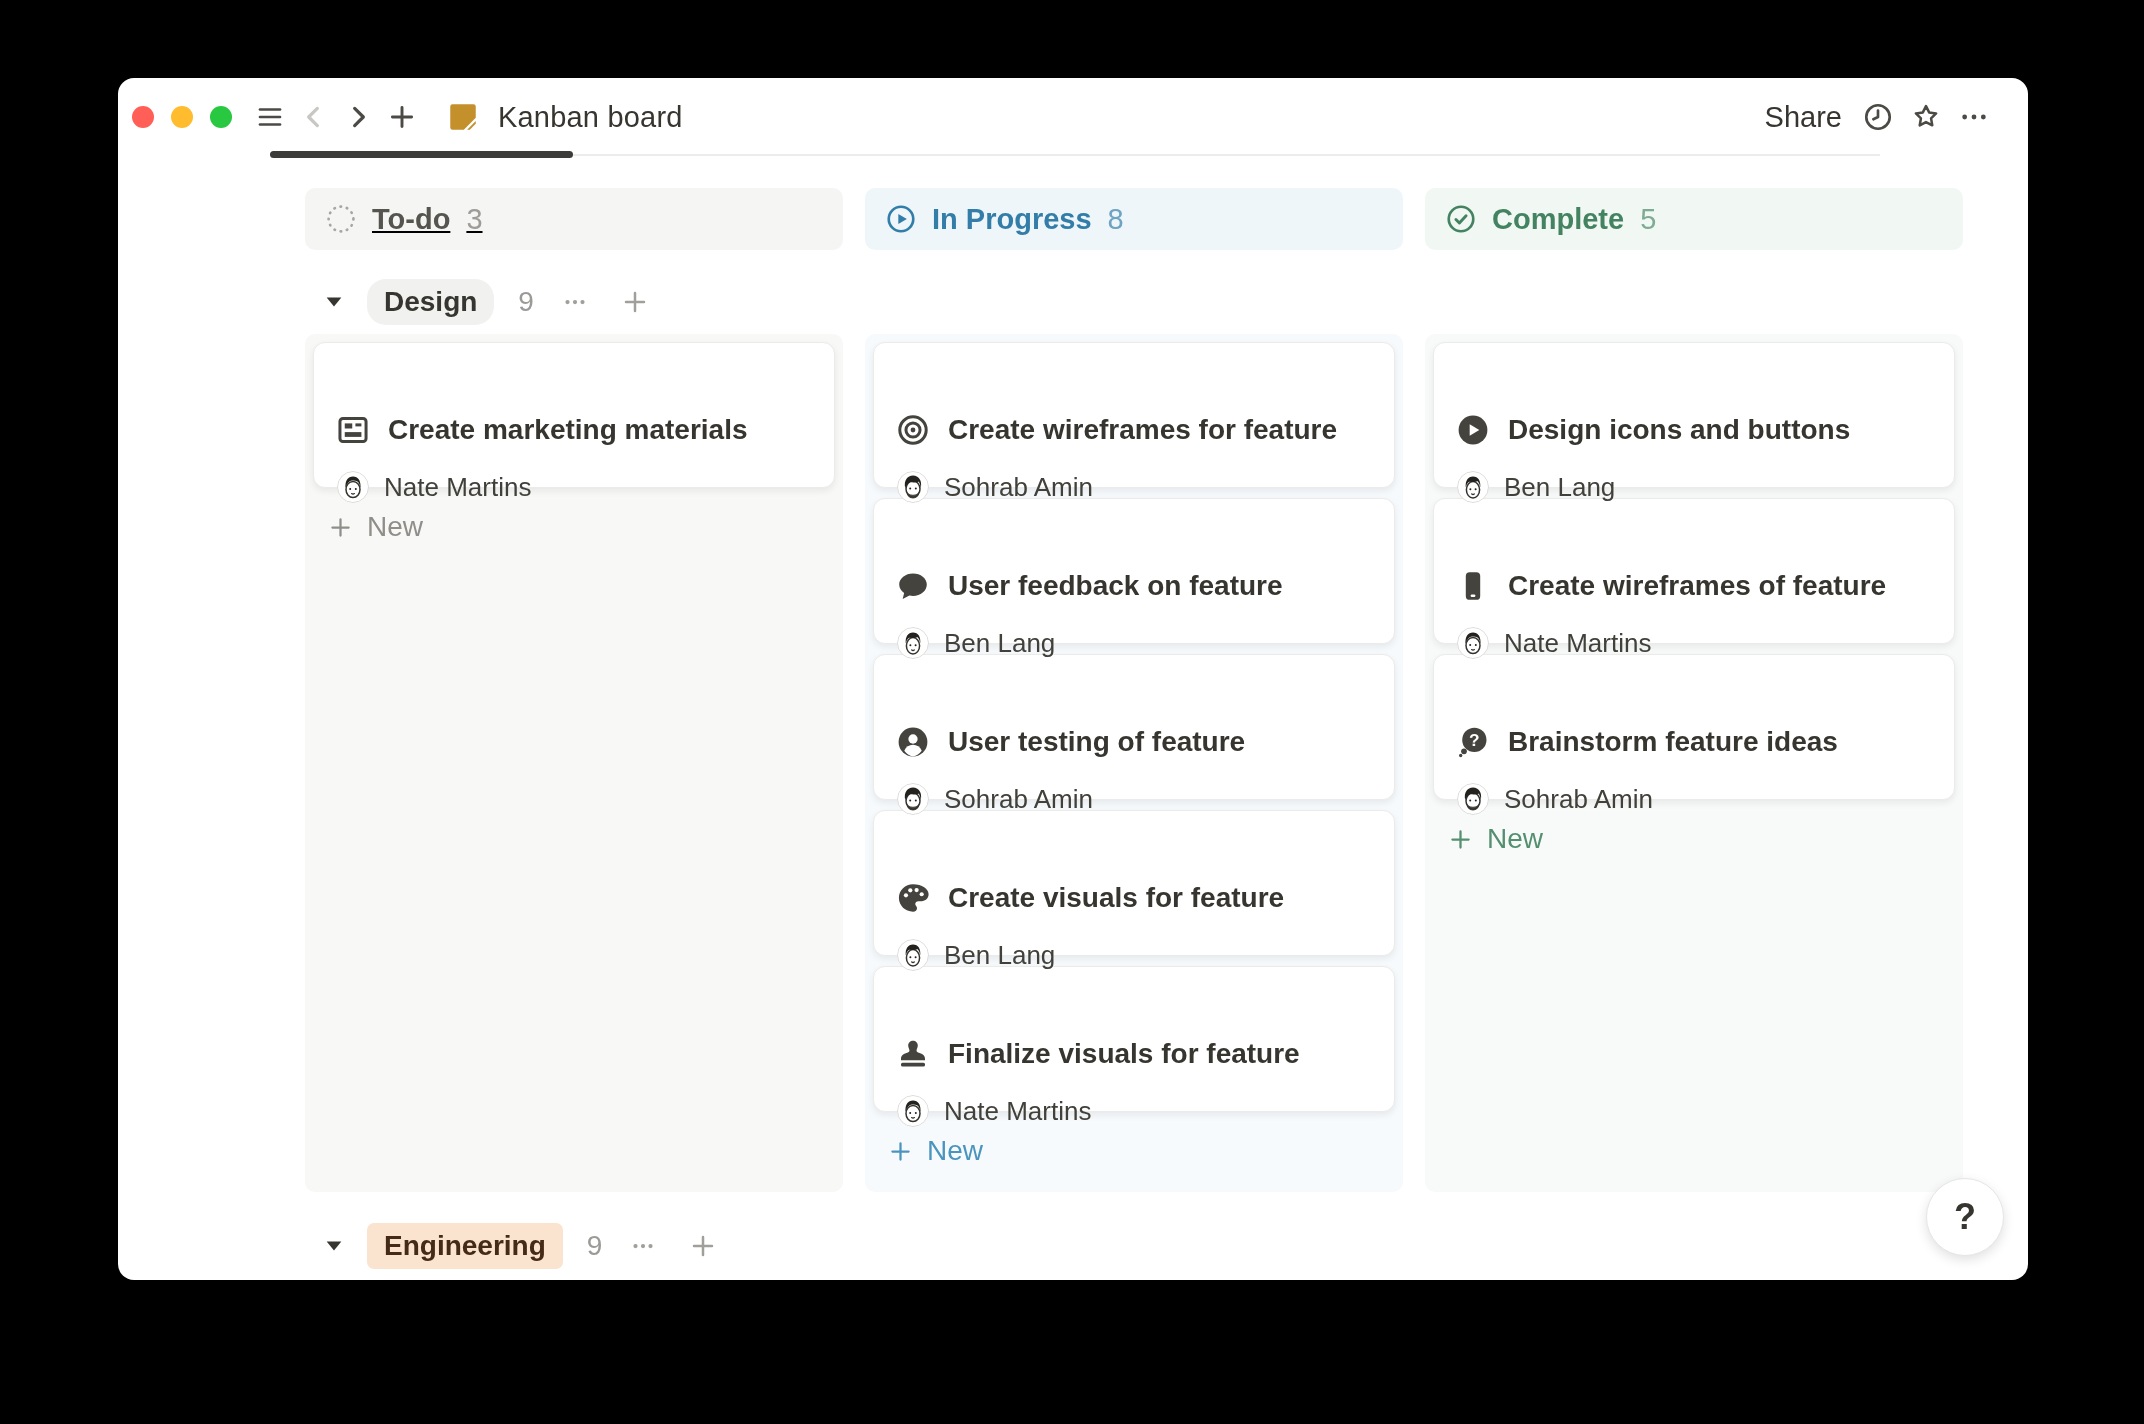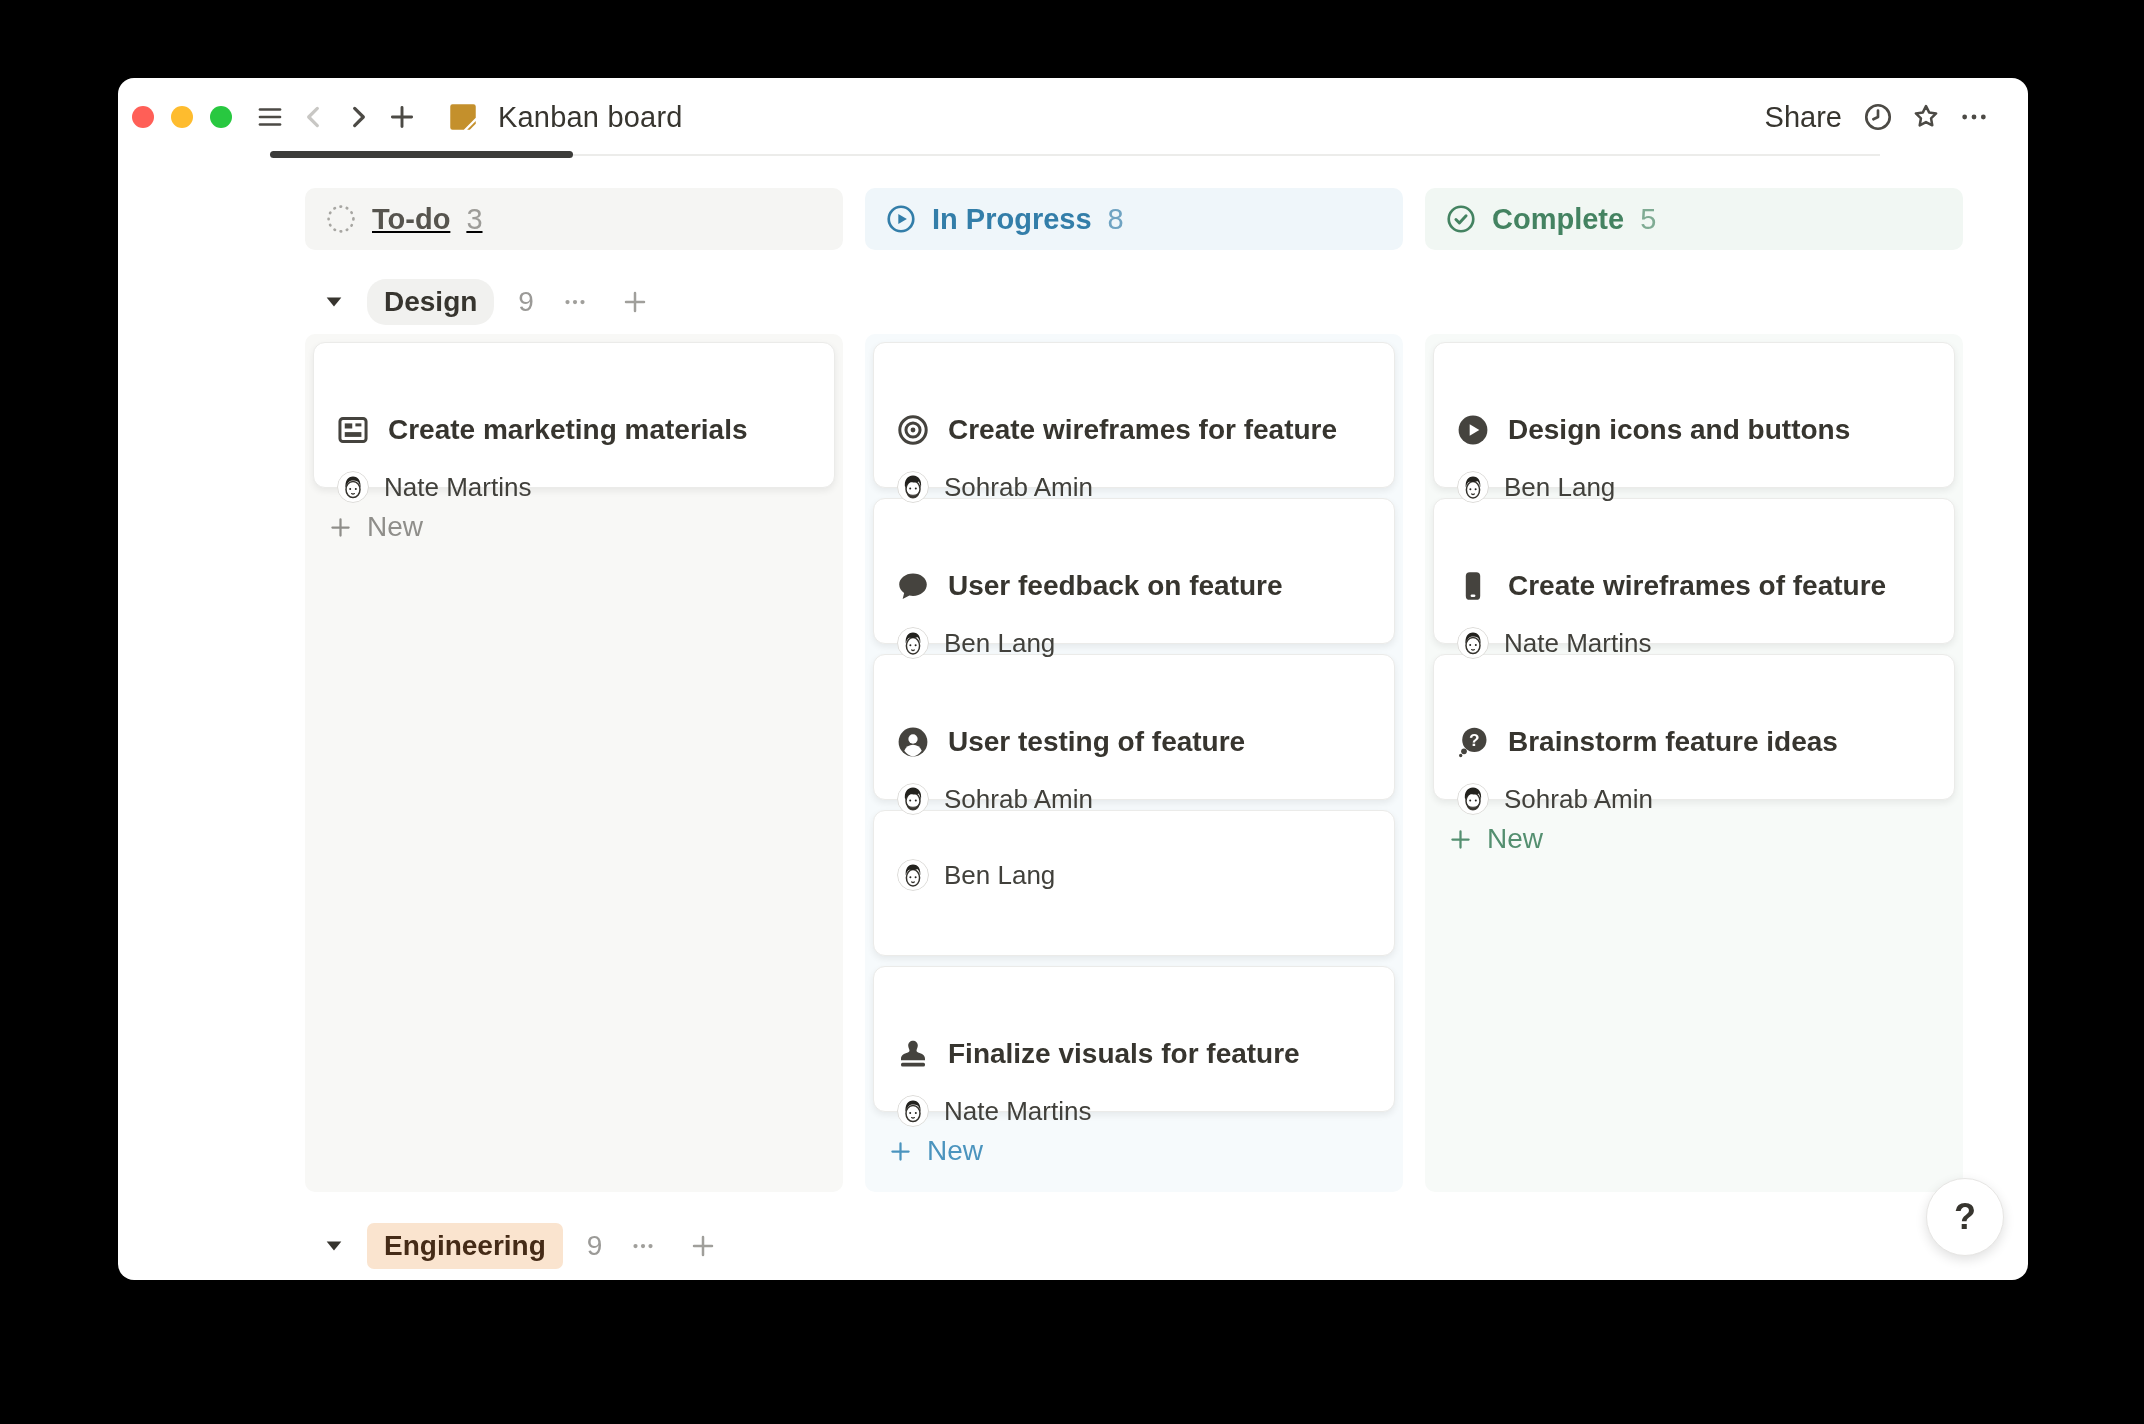--- a/index.html
+++ b/index.html
@@ -305,20 +305,34 @@
                   <path d="M8.2 17C6.6 9.6 10.4 4.6 16 4.6c5.6 0 9.4 5 7.8 12.4-.4-3.3-1.2-5.5-2.4-6.6-1 .8-2.6 1.2-5.4 1-2.3-.2-4 .2-5 1.2-1 1-2.2 2.6-2.8 4.4z" fill="#23221e"></path>
                   <circle cx="13.2" cy="17.6" r="1" fill="#23221e"></circle>
                   <circle cx="18.8" cy="17.6" r="1" fill="#23221e"></circle>
                   <path d="M9.7 19.5c-.2 5 2.5 8 6.3 8s6.5-3 6.3-8c-.8 2.8-2.9 4.2-6.3 4.2s-5.5-1.4-6.3-4.2z" fill="#35332e" opacity=".88"></path>
                 </svg>
               </span>
               <span class="assignee-name">Sohrab Amin</span>
             </div>
           </article>
           <article class="card">
+            <div class="card-head">
+              <span class="card-icon">
+                <svg viewBox="0 0 24 24">
+                  <path d="M12 2.9C6.8 2.9 2.6 7 2.6 12s4.2 9.1 9.4 9.1c1.6 0 2.7-1 2.7-2.3 0-.6-.3-1.1-.7-1.6-.3-.4-.5-.8-.5-1.2 0-1 .9-1.9 2-1.9h2.3c2.4 0 4.6-1.9 4.6-4.4 0-3.9-4.4-6.8-10.4-6.8z" fill="currentColor"></path>
+                  <g fill="#fff">
+                    <circle cx="7.3" cy="10.2" r="1.4"></circle>
+                    <circle cx="10.2" cy="6.9" r="1.4"></circle>
+                    <circle cx="14.4" cy="6.7" r="1.4"></circle>
+                    <circle cx="17.8" cy="9.5" r="1.4"></circle>
+                  </g>
+                </svg>
+              </span>
+              <span class="card-title">Create visuals for feature</span>
+            </div>
             <div class="card-assignee">
               <span class="avatar">
                 <svg viewBox="0 0 32 32">
                   <circle cx="16" cy="16" r="15.5" fill="#fff" stroke="#dcdbd8" stroke-width="1"></circle>
                   <ellipse cx="16" cy="18.8" rx="6.6" ry="8.2" fill="#fff" stroke="#35332e" stroke-width="1.5"></ellipse>
                   <path d="M8.8 16.5C8 10 11 5.4 16 5.4c5.2 0 8.1 4.6 7.2 11.1-.5-3.5-1.5-5.6-3-6.6-.6 1-4.6 1.6-7.2.9-1.9-.5-3.4 2.2-4.2 5.7z" fill="#23221e"></path>
                   <circle cx="13.4" cy="18.2" r="1" fill="#23221e"></circle>
                   <circle cx="18.6" cy="18.2" r="1" fill="#23221e"></circle>
                   <path d="M14.7 23c.8.6 1.8.6 2.6 0" fill="none" stroke="#35332e" stroke-width="1.3" stroke-linecap="round"></path>
                 </svg>

